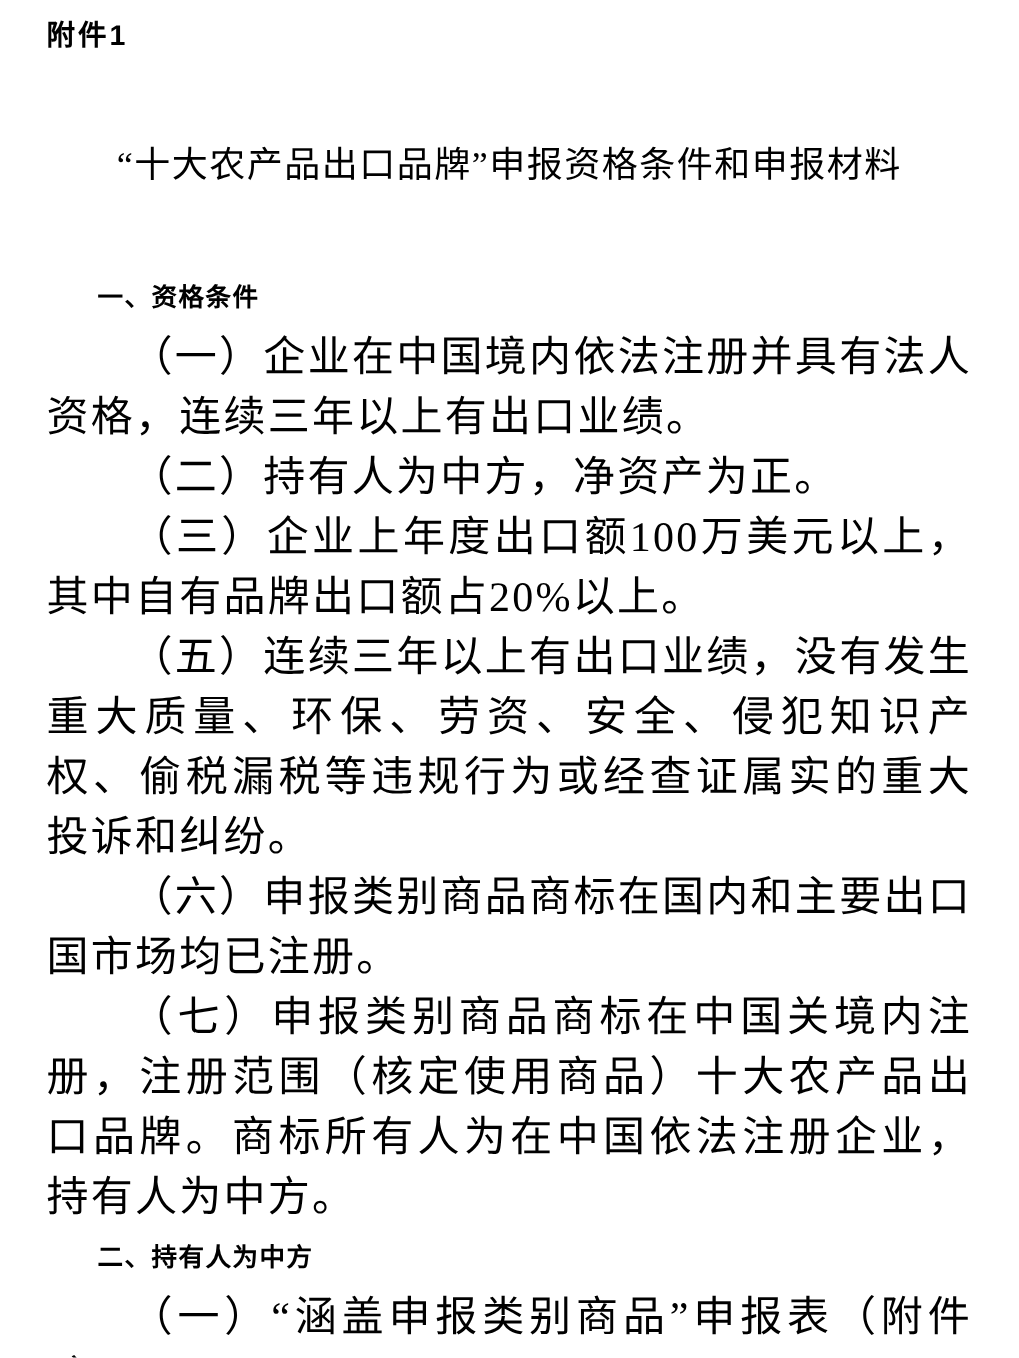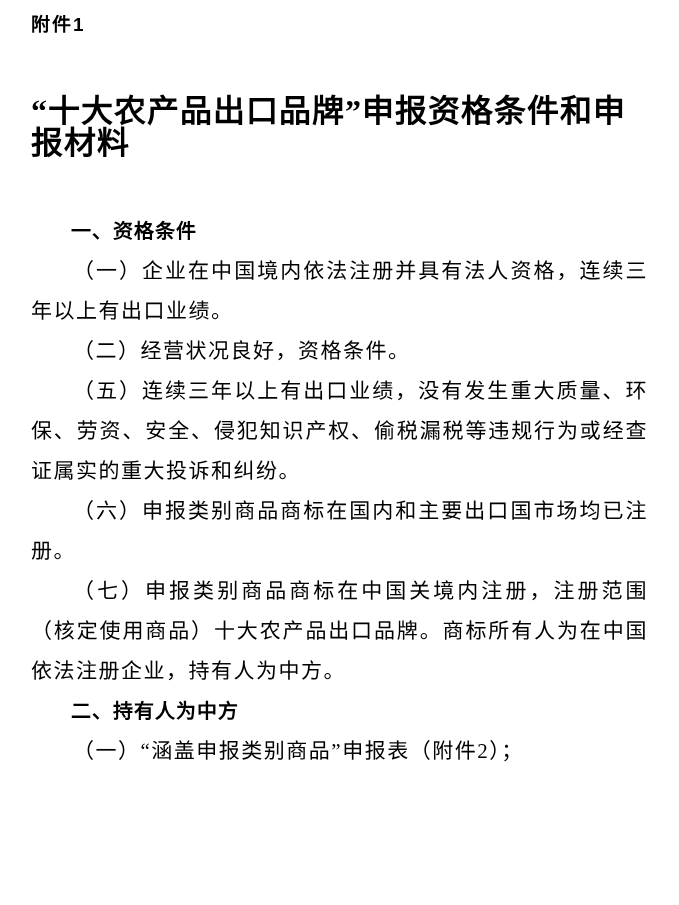--- a/index.html
+++ b/index.html
@@ -23,67 +23,68 @@
   .attachment-label {
     font-family: "Liberation Sans", "DejaVu Sans", sans-serif;
     font-weight: bold;
     font-size: 19px;
     line-height: 26px;
     letter-spacing: 2px;
     text-align: left;
   }
   .doc-title {
     margin: 57px 0 0 0;
-    text-align: left;
-    font-weight: bold;
-    font-size: 32px;
+    text-align: center;
+    font-weight: normal;
+    font-size: 24px;
     line-height: 32px;
     letter-spacing: 1px;
     font-family: "Liberation Serif", "DejaVu Serif", serif;
   }
   .section-heading {
     margin: 0;
     padding: 0;
     text-indent: 2em;
     font-family: "Liberation Sans", "DejaVu Sans", sans-serif;
     font-weight: bold;
-    font-size: 20px;
+    font-size: 17px;
     line-height: 40px;
     letter-spacing: 1px;
   }
   .section-heading.first {
     margin-top: 52px;
   }
   .body-para {
     margin: 0;
     padding: 0;
     text-indent: 2em;
-    font-size: 21px;
+    font-size: 28px;
     line-height: 40px;
     letter-spacing: 1.5px;
     text-align: justify;
     text-justify: inter-ideograph;
     font-weight: 300;
   }
 </style>
 </head>
 <body>
 
 <div class="page">
 
   <div class="attachment-label">附件1</div>
 
   <h1 class="doc-title">“十大农产品出口品牌”申报资格条件和申报材料</h1>
 
   <h2 class="section-heading first">一、资格条件</h2>
 
   <p class="body-para">（一）企业在中国境内依法注册并具有法人资格，连续三年以上有出口业绩。</p>
 
-  <p class="body-para">（二）经营状况良好，资格条件。</p>
+  <p class="body-para">（二）持有人为中方，净资产为正。</p>
 
+  <p class="body-para">（三）企业上年度出口额100万美元以上，其中自有品牌出口额占20%以上。</p>
 
 
   <p class="body-para">（五）连续三年以上有出口业绩，没有发生重大质量、环保、劳资、安全、侵犯知识产权、偷税漏税等违规行为或经查证属实的重大投诉和纠纷。</p>
 
   <p class="body-para">（六）申报类别商品商标在国内和主要出口国市场均已注册。</p>
 
   <p class="body-para">（七）申报类别商品商标在中国关境内注册，注册范围（核定使用商品）十大农产品出口品牌。商标所有人为在中国依法注册企业，持有人为中方。</p>
 
   <h2 class="section-heading">二、持有人为中方</h2>
 

